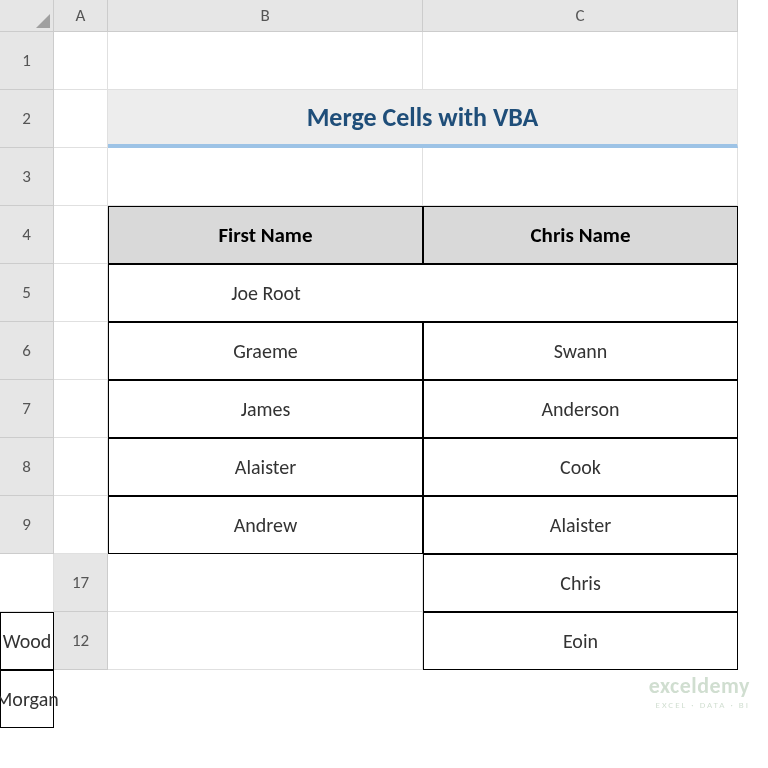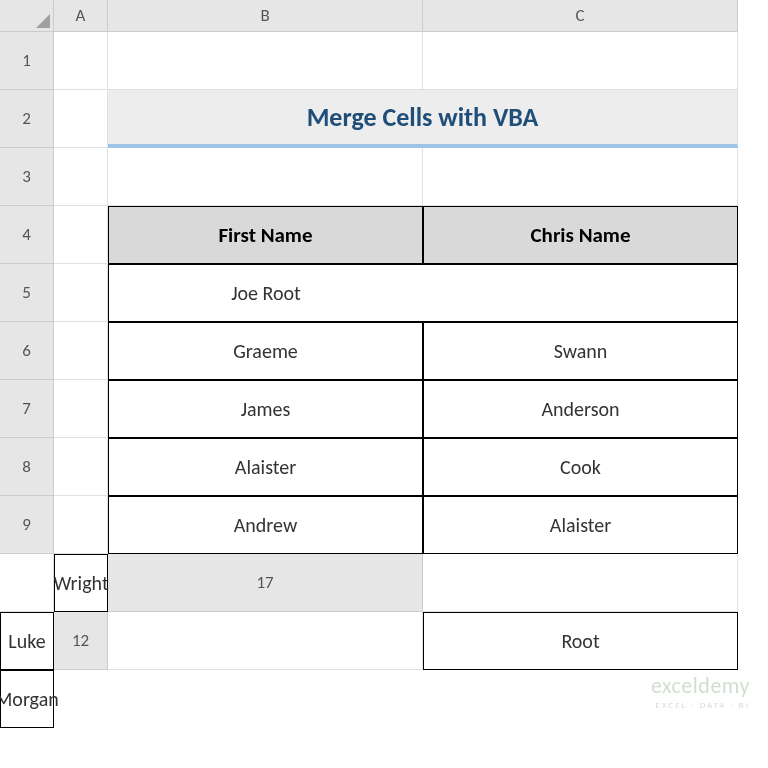--- a/index.html
+++ b/index.html
@@ -111,21 +111,21 @@
       position: absolute;
       right: 18px;
       bottom: 58px;
       opacity: 0.28;
       text-align: right;
       pointer-events: none;
     }
     .watermark .brand {
       font-size: 22px;
       color: #5a8a5a;
-      font-weight: 400;
+      font-weight: 700;
       letter-spacing: 0.5px;
     }
     .watermark .tagline {
       font-size: 9px;
       color: #5a8a5a;
       letter-spacing: 2px;
       text-align: right;
     }
   </style>
 </head>
@@ -178,28 +178,28 @@
   <div class="cell"></div>
   <div class="cell table-cell">Alaister</div>
   <div class="cell table-cell">Cook</div>
 
   <div class="row-header">9</div>
   <div class="cell"></div>
   <div class="cell table-cell">Andrew</div>
   <div class="cell table-cell">Alaister</div>
 
   <div class="cell"></div>
-  <div class="cell table-cell">Wright</div>
 
   <div class="row-header">17</div>
   <div class="cell"></div>
-  <div class="cell table-cell">Luke</div>
+  <div class="cell table-cell">Chris</div>
+  <div class="cell table-cell">Wood</div>
 
   <div class="row-header">12</div>
   <div class="cell"></div>
-  <div class="cell table-cell">Root</div>
+  <div class="cell table-cell">Eoin</div>
   <div class="cell table-cell">Morgan</div>
 </div>
 
 <div class="watermark">
   <div class="brand">exceldemy</div>
   <div class="tagline">EXCEL · DATA · BI</div>
 </div>
 
 </body></html>

